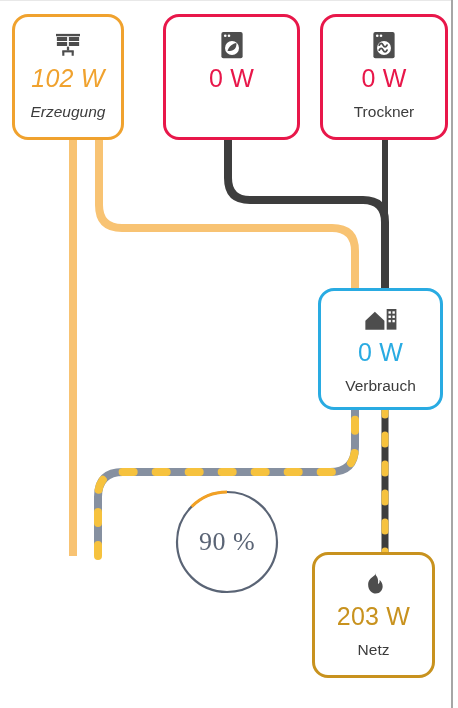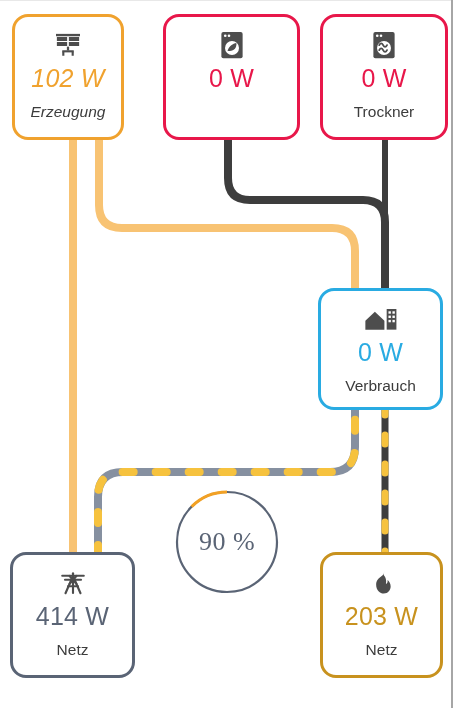--- a/index.html
+++ b/index.html
@@ -60,21 +60,21 @@
     margin-top: 9px;
     white-space: nowrap;
   }
 
   
   #node-erzeugung   { left: 12px;  top: 14px;  width: 112px; height: 126px; font-style: italic; }
   #node-waschmaschine { left: 163px; top: 14px;  width: 137px; height: 126px; }
   #node-trockner    { left: 320px; top: 14px;  width: 128px; height: 126px; }
   #node-verbrauch   { left: 318px; top: 288px; width: 125px; height: 122px; }
   #node-netz        { left: 10px;  top: 552px; width: 125px; height: 126px; }
-  #node-ofen        { left: 320px; top: 552px; width: 123px; height: 126px; }
+  #node-ofen        { left: 312px; top: 552px; width: 123px; height: 126px; }
 
   
   #gauge {
     position: absolute;
     left: 173px; top: 488px;
     width: 108px; height: 108px;
     z-index: 2;
     text-align: right;
   }
   #gauge .gtext {
@@ -189,36 +189,20 @@
         <rect x="21.6" y="8.0" width="2.1" height="2.1" fill="#ffffff"></rect>
         <rect x="25.1" y="8.0" width="2.1" height="2.1" fill="#ffffff"></rect>
         <rect x="21.6" y="11.8" width="2.1" height="2.1" fill="#ffffff"></rect>
         <rect x="25.1" y="11.8" width="2.1" height="2.1" fill="#ffffff"></rect>
       </svg>
     </div>
     <div class="nval" style="color:#29ABE2">0 W</div>
     <div class="nlabel">Verbrauch</div>
   </div>
 
-  <div class="node" id="node-netz" style="border-color:#5A6475">
-    <div class="nicon">
-      <svg width="30" height="30" viewBox="0 0 24 24" fill="none" stroke="#4D4D4D" stroke-width="1.7" stroke-linecap="round">
-        <path d="M3.4 6.2 H20.6"></path>
-        <path d="M5.6 9.4 H18.4"></path>
-        <path d="M12 4.2 V20"></path>
-        <path d="M12 6.4 L6.0 20.2"></path>
-        <path d="M12 6.4 L18.0 20.2"></path>
-        <path d="M8.0 14.6 L16.0 14.6"></path>
-        <path d="M9.3 6.4 L14.7 12.6"></path>
-        <path d="M14.7 6.4 L9.3 12.6"></path>
-      </svg>
-    </div>
-    <div class="nval" style="color:#5A6475">414 W</div>
-    <div class="nlabel">Netz</div>
-  </div>
 
   <div class="node" id="node-ofen" style="border-color:#C8921E">
     <div class="nicon">
       <svg width="24" height="28" viewBox="0 0 18 22" fill="#4D4D4D">
         <path d="M10.6 0.9c0.4 2.5-0.6 3.6-2.1 4.8C6.6 7.2 4.4 8.8 4.4 12.3
                  c0 4.2 3.1 7.0 6.0 7.0 3.4 0 5.4-2.7 5.4-5.7
                  0-2.5-1.3-4.1-2.4-5.0 0.2 1.7-0.4 2.8-1.3 3.2
                  0.5-2.8-0.2-5.1-1.5-6.6C9.9 4.5 10.9 3.0 10.6 0.9 Z"></path>
       </svg>
     </div>

